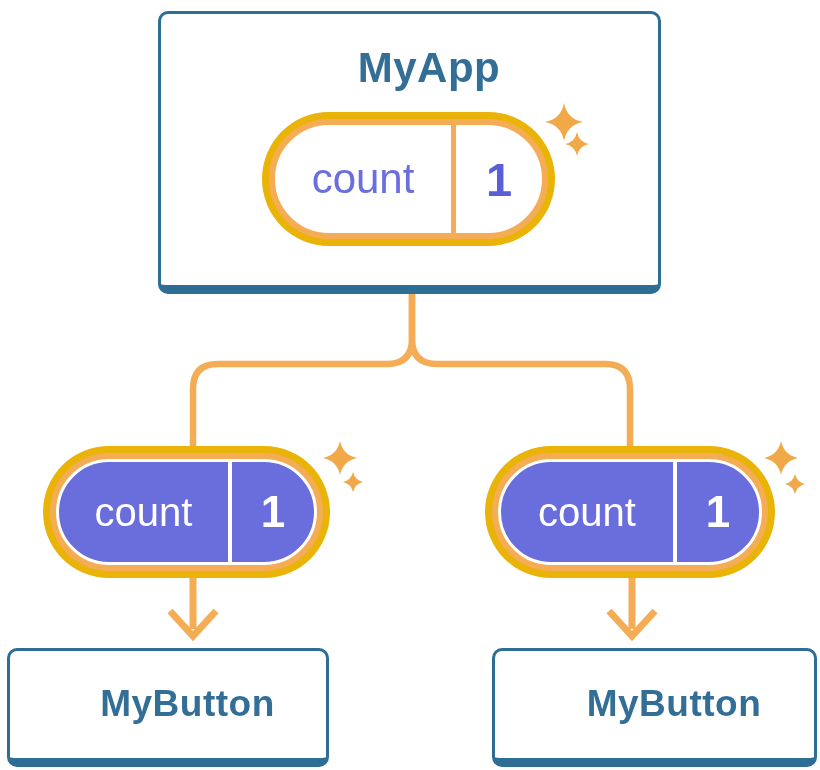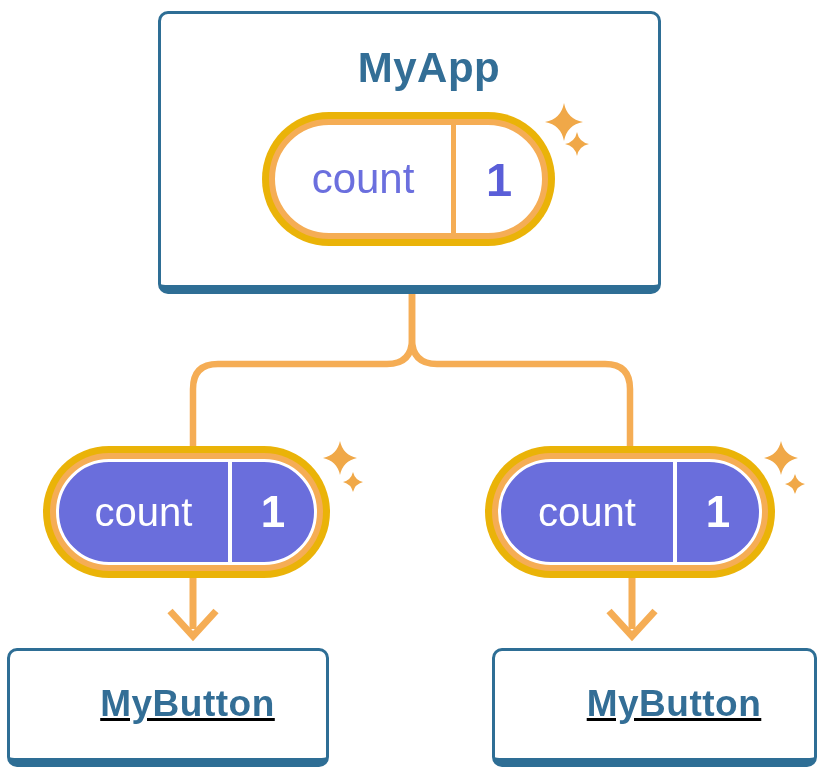--- a/index.html
+++ b/index.html
@@ -9,21 +9,21 @@
   }
   svg.layer{position:absolute;left:0;top:0;pointer-events:none;}
   .layer-connectors{z-index:1;}
   .layer-sparkles{z-index:5;}
 
   .card{
     position:absolute;background:#ffffff;box-sizing:border-box;
     border:3px solid #2E6E95;border-bottom-width:9px;border-radius:10px;z-index:2;
   }
   .root-card{left:158px;top:11px;width:503px;height:283px;}
-  .child-card{top:648px;height:119px;display:flex;align-items:center;justify-content:center;text-decoration:underline;}
+  .child-card{top:648px;height:119px;display:flex;align-items:center;justify-content:center;}
   .child-left{left:7px;width:322px;}
   .child-right{left:492px;width:325px;}
 
   .card-title{
     margin:0;color:#336E96;font-weight:600;letter-spacing:0.5px;line-height:1.1;padding-left:39px;
   }
   .root-card .card-title{font-size:42px;text-align:center;margin-top:31px;}
   .child-card .card-title{font-size:37px;}
 
   .pill{position:absolute;box-sizing:border-box;background:#eab308;z-index:3;}

